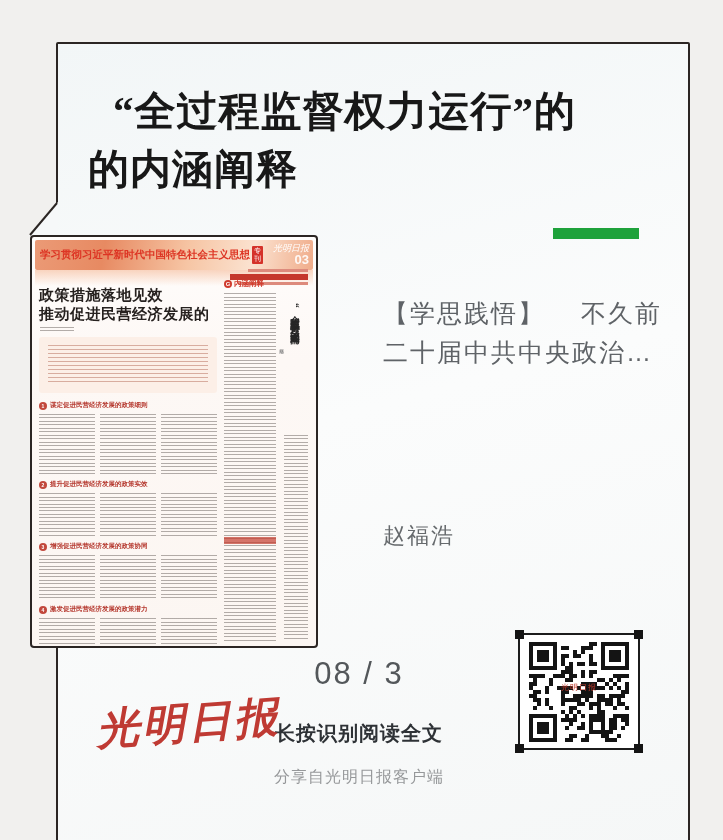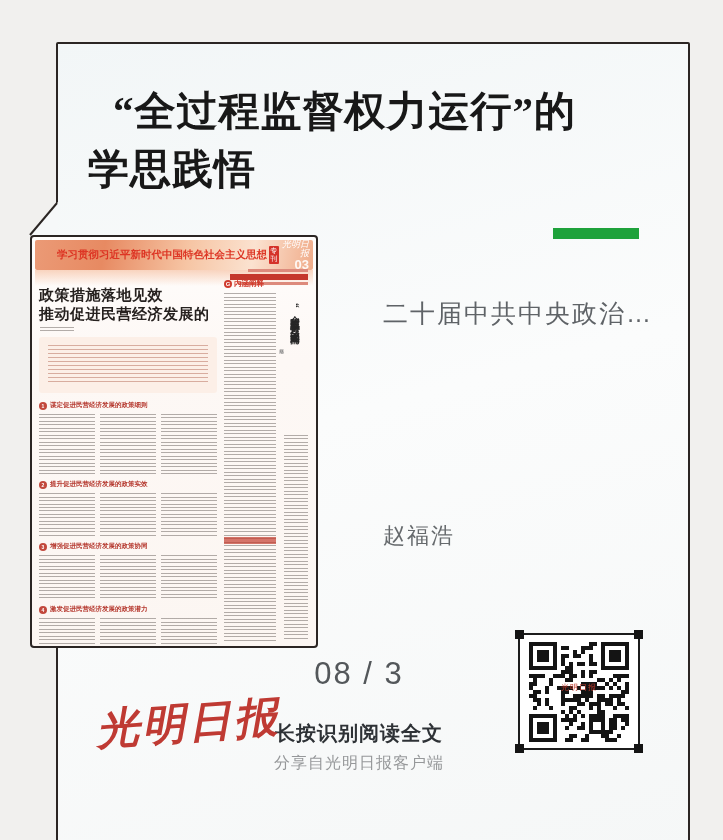--- a/index.html
+++ b/index.html
@@ -15,21 +15,21 @@
         font-size:41px;line-height:58px;color:#181818;letter-spacing:1px;}
   .main-title .t1{margin-left:25px;white-space:nowrap;}
   .accent-bar{position:absolute;left:495px;top:184px;width:86px;height:11px;}
   .excerpt{position:absolute;left:325px;top:250px;width:300px;
         font-size:25px;line-height:39px;color:#5f6367;letter-spacing:2px;}
   .author{position:absolute;left:325px;top:477px;font-size:22px;color:#666a6d;letter-spacing:2px;}
 
   .footer-center{position:absolute;left:206px;top:612px;width:190px;text-align:center;}
   .footer-date{font-size:31px;color:#53575a;letter-spacing:2px;}
   .footer-tip{margin-top:28px;font-size:20px;font-weight:700;color:#2e3236;letter-spacing:1px;}
-  .footer-src{margin-top:6px;font-size:16px;color:#96989a;letter-spacing:1px;font-family:Liberation Serif, serif;}
+  .footer-src{margin-top:20px;font-size:16px;color:#96989a;letter-spacing:1px;font-family:Liberation Serif, serif;}
 
   .gm-logo{position:absolute;left:38px;top:650px;width:200px;
         font-family:"Liberation Serif","DejaVu Serif",serif;font-style:italic;font-weight:700;
         font-size:43px;color:#bf3a33;letter-spacing:3px;transform:rotate(-4deg);}
 
   
   .qr-box{position:absolute;left:460px;top:589px;width:122px;height:117px;box-sizing:border-box;
         border:2px solid #1c1c1c;background:#fff;}
   .qr-box svg{position:absolute;left:6px;top:4px;}
   .qr-handle{position:absolute;width:9px;height:9px;background:#141414;}
@@ -39,21 +39,21 @@
   
   .fold{position:absolute;left:0;top:0;z-index:2;pointer-events:none;}
 
   
   .thumb{position:absolute;left:30px;top:235px;width:288px;height:413px;box-sizing:border-box;
         border:2px solid #2b2523;border-radius:4px;z-index:3;
         background:linear-gradient(180deg,#fffdfc 0%,#fdf8f5 30%,#fcf6f2 100%);overflow:hidden;}
   .banner{position:absolute;left:3px;top:3px;width:278px;height:30px;display:flex;align-items:center;
         background:linear-gradient(100deg,#eb9a76 0%,#e78a62 25%,#f6c5a4 55%,#fbe2d0 78%,#f0ac8a 100%);
         border-radius:2px;}
-  .banner-title{font-size:10.5px;font-weight:700;color:#dd3524;margin-left:22px;white-space:nowrap;}
+  .banner-title{font-size:10.5px;font-weight:700;color:#dd3524;margin-left:5px;white-space:nowrap;}
   .banner-badge{width:9px;margin-left:2px;padding:1px 1px;background:#d5322a;color:#fff;
         font-size:7px;line-height:8px;text-align:center;border-radius:1px;}
   .banner-right{margin-left:auto;margin-right:4px;text-align:right;}
   .banner-masthead{font-family:"Liberation Serif",serif;font-style:italic;font-size:9px;color:#fff;line-height:9px;}
   .banner-pageno{font-size:13px;font-weight:700;color:rgba(255,255,255,.9);line-height:13px;}
   .banner-fade{position:absolute;left:3px;top:33px;width:278px;height:16px;
         background:linear-gradient(180deg,rgba(247,198,170,.75),rgba(252,240,232,0));}
   .infolines{position:absolute;right:8px;top:30px;width:80px;}
   .infolines i{display:block;margin:2px 0 0 auto;}
 
@@ -89,26 +89,27 @@
 </style>
 </head>
 <body>
 
 <div class="stage" style="background: rgb(241, 240, 238);">
 
   <div class="card">
 
     <div class="main-title">
       <div class="t1">“全过程监督权力运行”的</div>
-      <div class="t2">学思践悟</div>
+      <div class="t2">的内涵阐释</div>
     </div>
 
     <div class="accent-bar" style="background: rgb(30, 162, 59);"></div>
 
     <div class="excerpt">
+      <div>【学思践悟】　 不久前</div>
       <div>二十届中共中央政治…</div>
     </div>
 
     <div class="author">赵福浩</div>
 
     <div class="footer-center">
       <div class="footer-date">08 / 3</div>
       <div class="footer-tip">长按识别阅读全文</div>
       <div class="footer-src">分享自光明日报客户端</div>
     </div>

